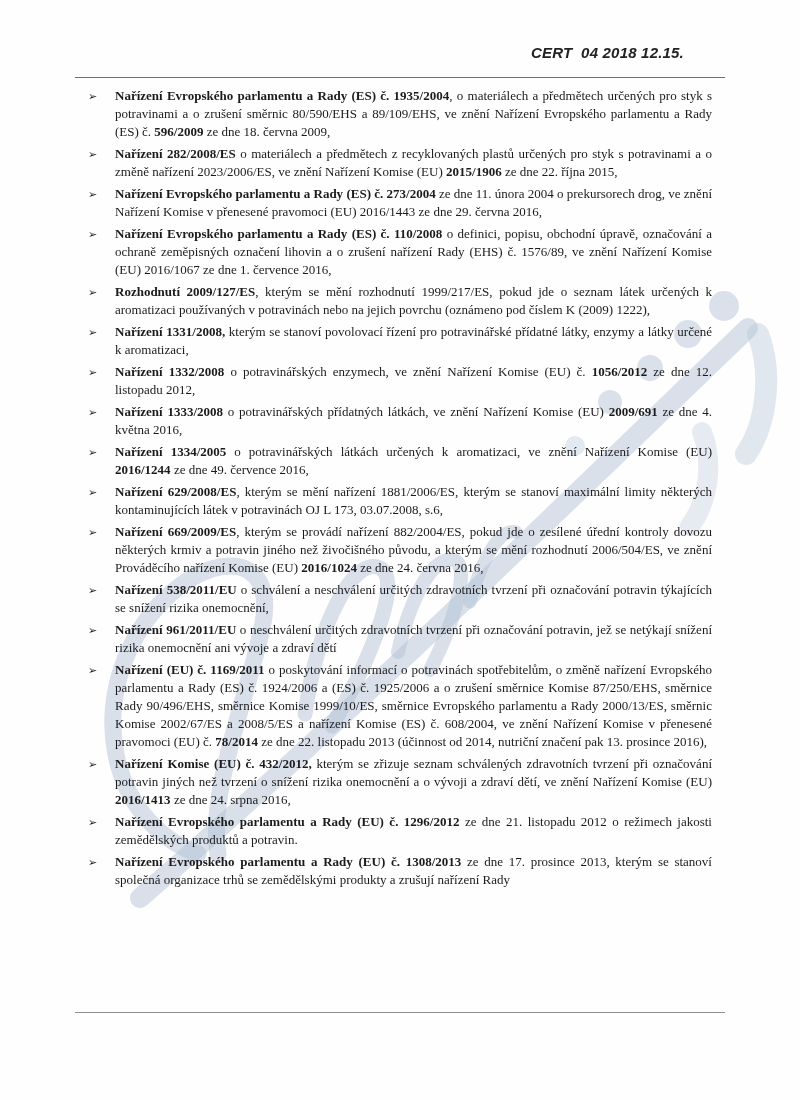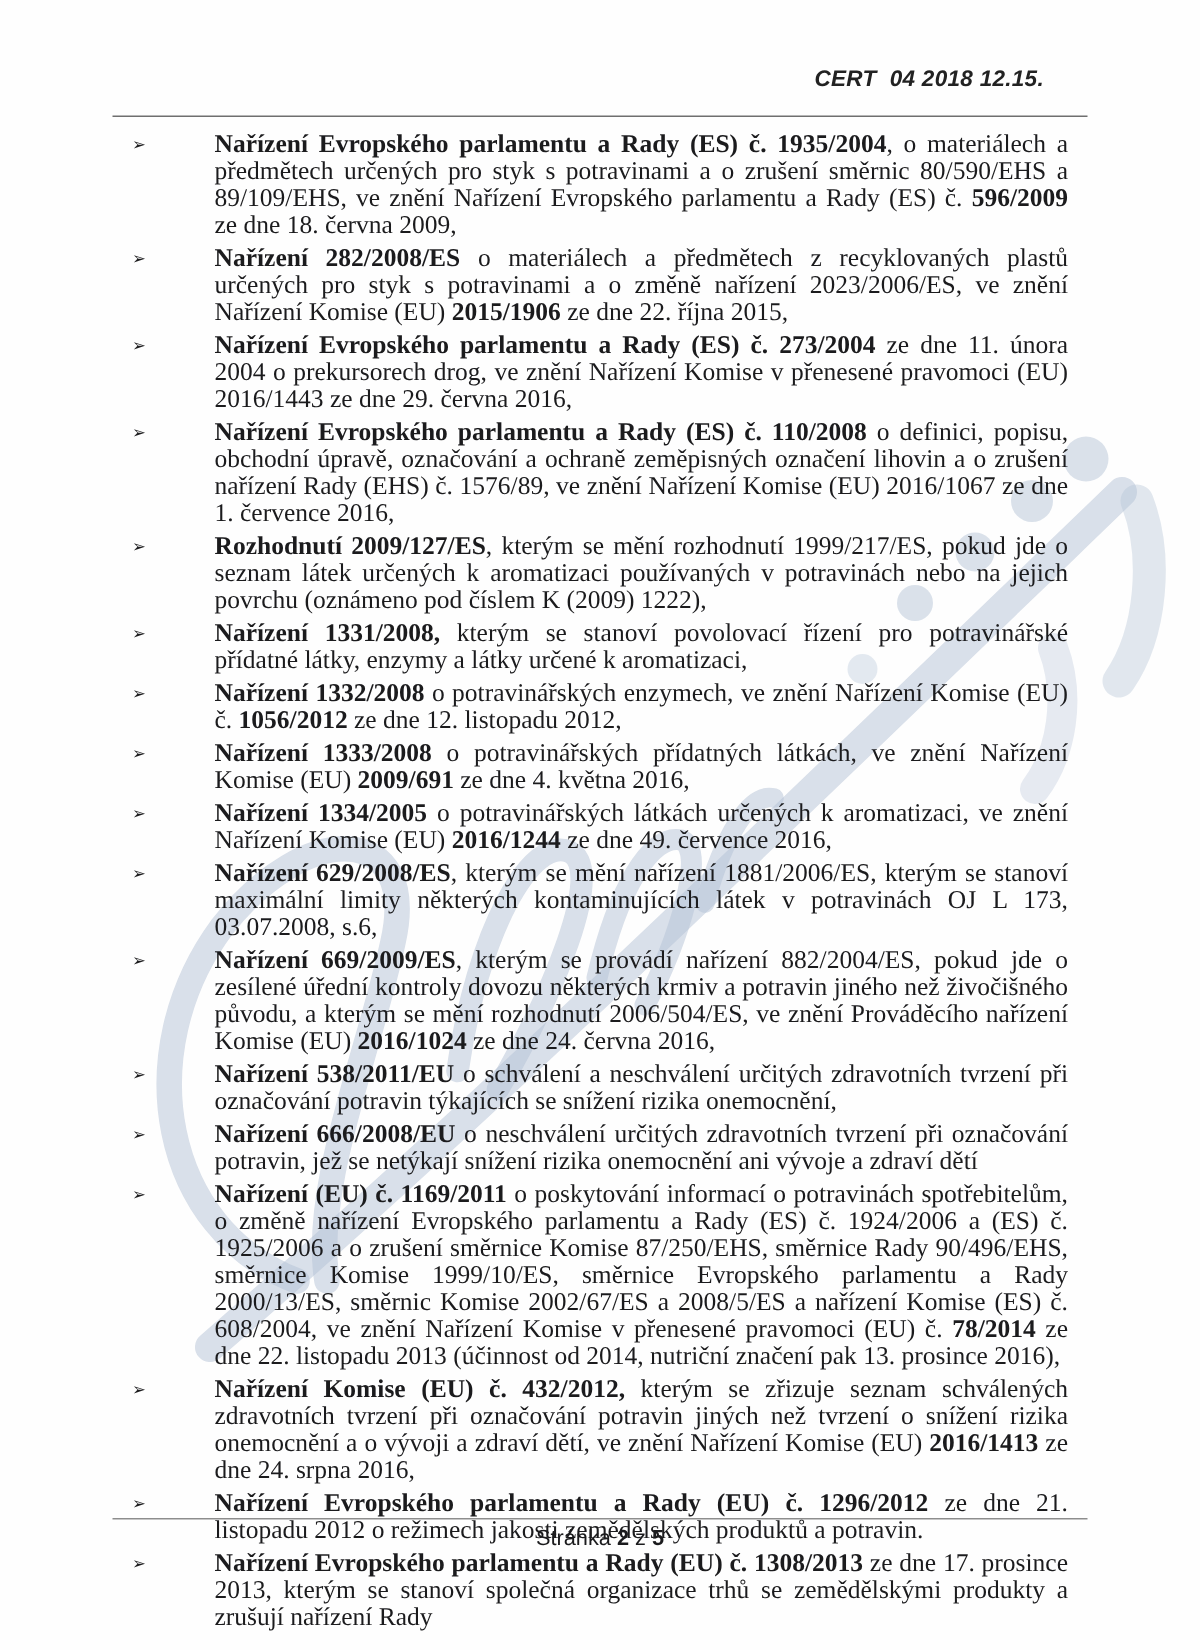--- a/index.html
+++ b/index.html
@@ -14,21 +14,21 @@
   }
   .watermark-svg {
     position: absolute;
     top: 0; left: 0;
     z-index: 0;
     pointer-events: none;
   }
   .header-code {
     position: absolute;
     top: 44px;
-    right: 104px;
+    right: 116px;
     z-index: 1;
     font-family: "Liberation Sans", sans-serif;
     font-style: italic;
     font-weight: bold;
     font-size: 15px;
     letter-spacing: 0.2px;
     white-space: pre;
     color: #222;
   }
   .top-rule {
@@ -52,25 +52,24 @@
     flex: none;
     width: 27px;
     font-family: "DejaVu Sans", sans-serif;
     font-size: 11px;
     line-height: 18px;
     padding-top: 1px;
     color: #1b1b1d;
   }
   .reg-text {
     flex: 1;
-    font-size: 17px;
+    font-size: 13px;
     line-height: 18px;
     text-align: justify;
     hyphens: none;
-    margin-left: 28px;
   }
   .seg-bold { font-weight: bold; }
   .footer-rule {
     position: absolute;
     top: 1012px;
     left: 75px;
     width: 650px;
     border-top: 1px solid #8d8d8d;
     z-index: 1;
   }
@@ -160,21 +159,21 @@
         <li class="reg-item">
           <span class="bullet">➢</span>
           <span class="reg-text"><span class="seg seg-bold">Nařízení 669/2009/ES</span><span class="seg">, kterým se provádí nařízení  882/2004/ES, pokud jde o zesílené úřední kontroly dovozu některých krmiv a potravin jiného než živočišného původu, a kterým se mění rozhodnutí 2006/504/ES, ve znění Prováděcího nařízení Komise (EU) </span><span class="seg seg-bold">2016/1024</span><span class="seg"> ze dne 24. června 2016,</span></span>
         </li>
         <li class="reg-item">
           <span class="bullet">➢</span>
           <span class="reg-text"><span class="seg seg-bold">Nařízení 538/2011/EU</span><span class="seg"> o schválení a neschválení určitých zdravotních tvrzení při označování potravin týkajících se snížení rizika onemocnění,</span></span>
         </li>
         <li class="reg-item">
           <span class="bullet">➢</span>
-          <span class="reg-text"><span class="seg seg-bold">Nařízení 666/2008/EU</span><span class="seg"> o neschválení určitých zdravotních tvrzení při označování potravin, jež se netýkají snížení rizika onemocnění ani vývoje a zdraví dětí</span></span>
+          <span class="reg-text"><span class="seg seg-bold">Nařízení 961/2011/EU</span><span class="seg"> o neschválení určitých zdravotních tvrzení při označování potravin, jež se netýkají snížení rizika onemocnění ani vývoje a zdraví dětí</span></span>
         </li>
         <li class="reg-item">
           <span class="bullet">➢</span>
           <span class="reg-text"><span class="seg seg-bold">Nařízení (EU) č. 1169/2011</span><span class="seg">  o poskytování informací o potravinách spotřebitelům, o změně nařízení Evropského parlamentu a Rady (ES) č. 1924/2006 a (ES) č. 1925/2006 a o zrušení směrnice Komise 87/250/EHS, směrnice Rady 90/496/EHS, směrnice Komise 1999/10/ES, směrnice Evropského parlamentu a Rady 2000/13/ES, směrnic Komise 2002/67/ES a 2008/5/ES a nařízení Komise (ES) č. 608/2004, ve znění Nařízení Komise v přenesené pravomoci (EU) č. </span><span class="seg seg-bold">78/2014</span><span class="seg"> ze dne 22. listopadu 2013 (účinnost od 2014, nutriční značení pak 13. prosince 2016),</span></span>
         </li>
         <li class="reg-item">
           <span class="bullet">➢</span>
           <span class="reg-text"><span class="seg seg-bold">Nařízení Komise (EU) č. 432/2012,</span><span class="seg"> kterým se zřizuje seznam schválených zdravotních tvrzení při označování potravin jiných než tvrzení o snížení rizika onemocnění a o vývoji a zdraví dětí, ve znění Nařízení Komise (EU) </span><span class="seg seg-bold">2016/1413</span><span class="seg"> ze dne 24. srpna 2016,</span></span>
         </li>
         <li class="reg-item">
@@ -182,17 +181,14 @@
           <span class="reg-text"><span class="seg seg-bold">Nařízení Evropského parlamentu a Rady (EU) č. 1296/2012</span><span class="seg"> ze dne 21. listopadu 2012 o režimech jakosti zemědělských produktů a potravin.</span></span>
         </li>
         <li class="reg-item">
           <span class="bullet">➢</span>
           <span class="reg-text"><span class="seg seg-bold">Nařízení Evropského parlamentu a Rady (EU) č. 1308/2013</span><span class="seg"> ze dne 17. prosince 2013, kterým se stanoví společná organizace trhů se zemědělskými produkty a zrušují nařízení Rady</span></span>
         </li>
       </ul>
   </div>
 
   <div class="footer-rule"></div>
-  <div class="footer-text">
-    <span>Stránka </span><span class="fbold">2</span><span> z </span><span class="fbold">5</span>
-  </div>
 
 </div>
 
 </body></html>

